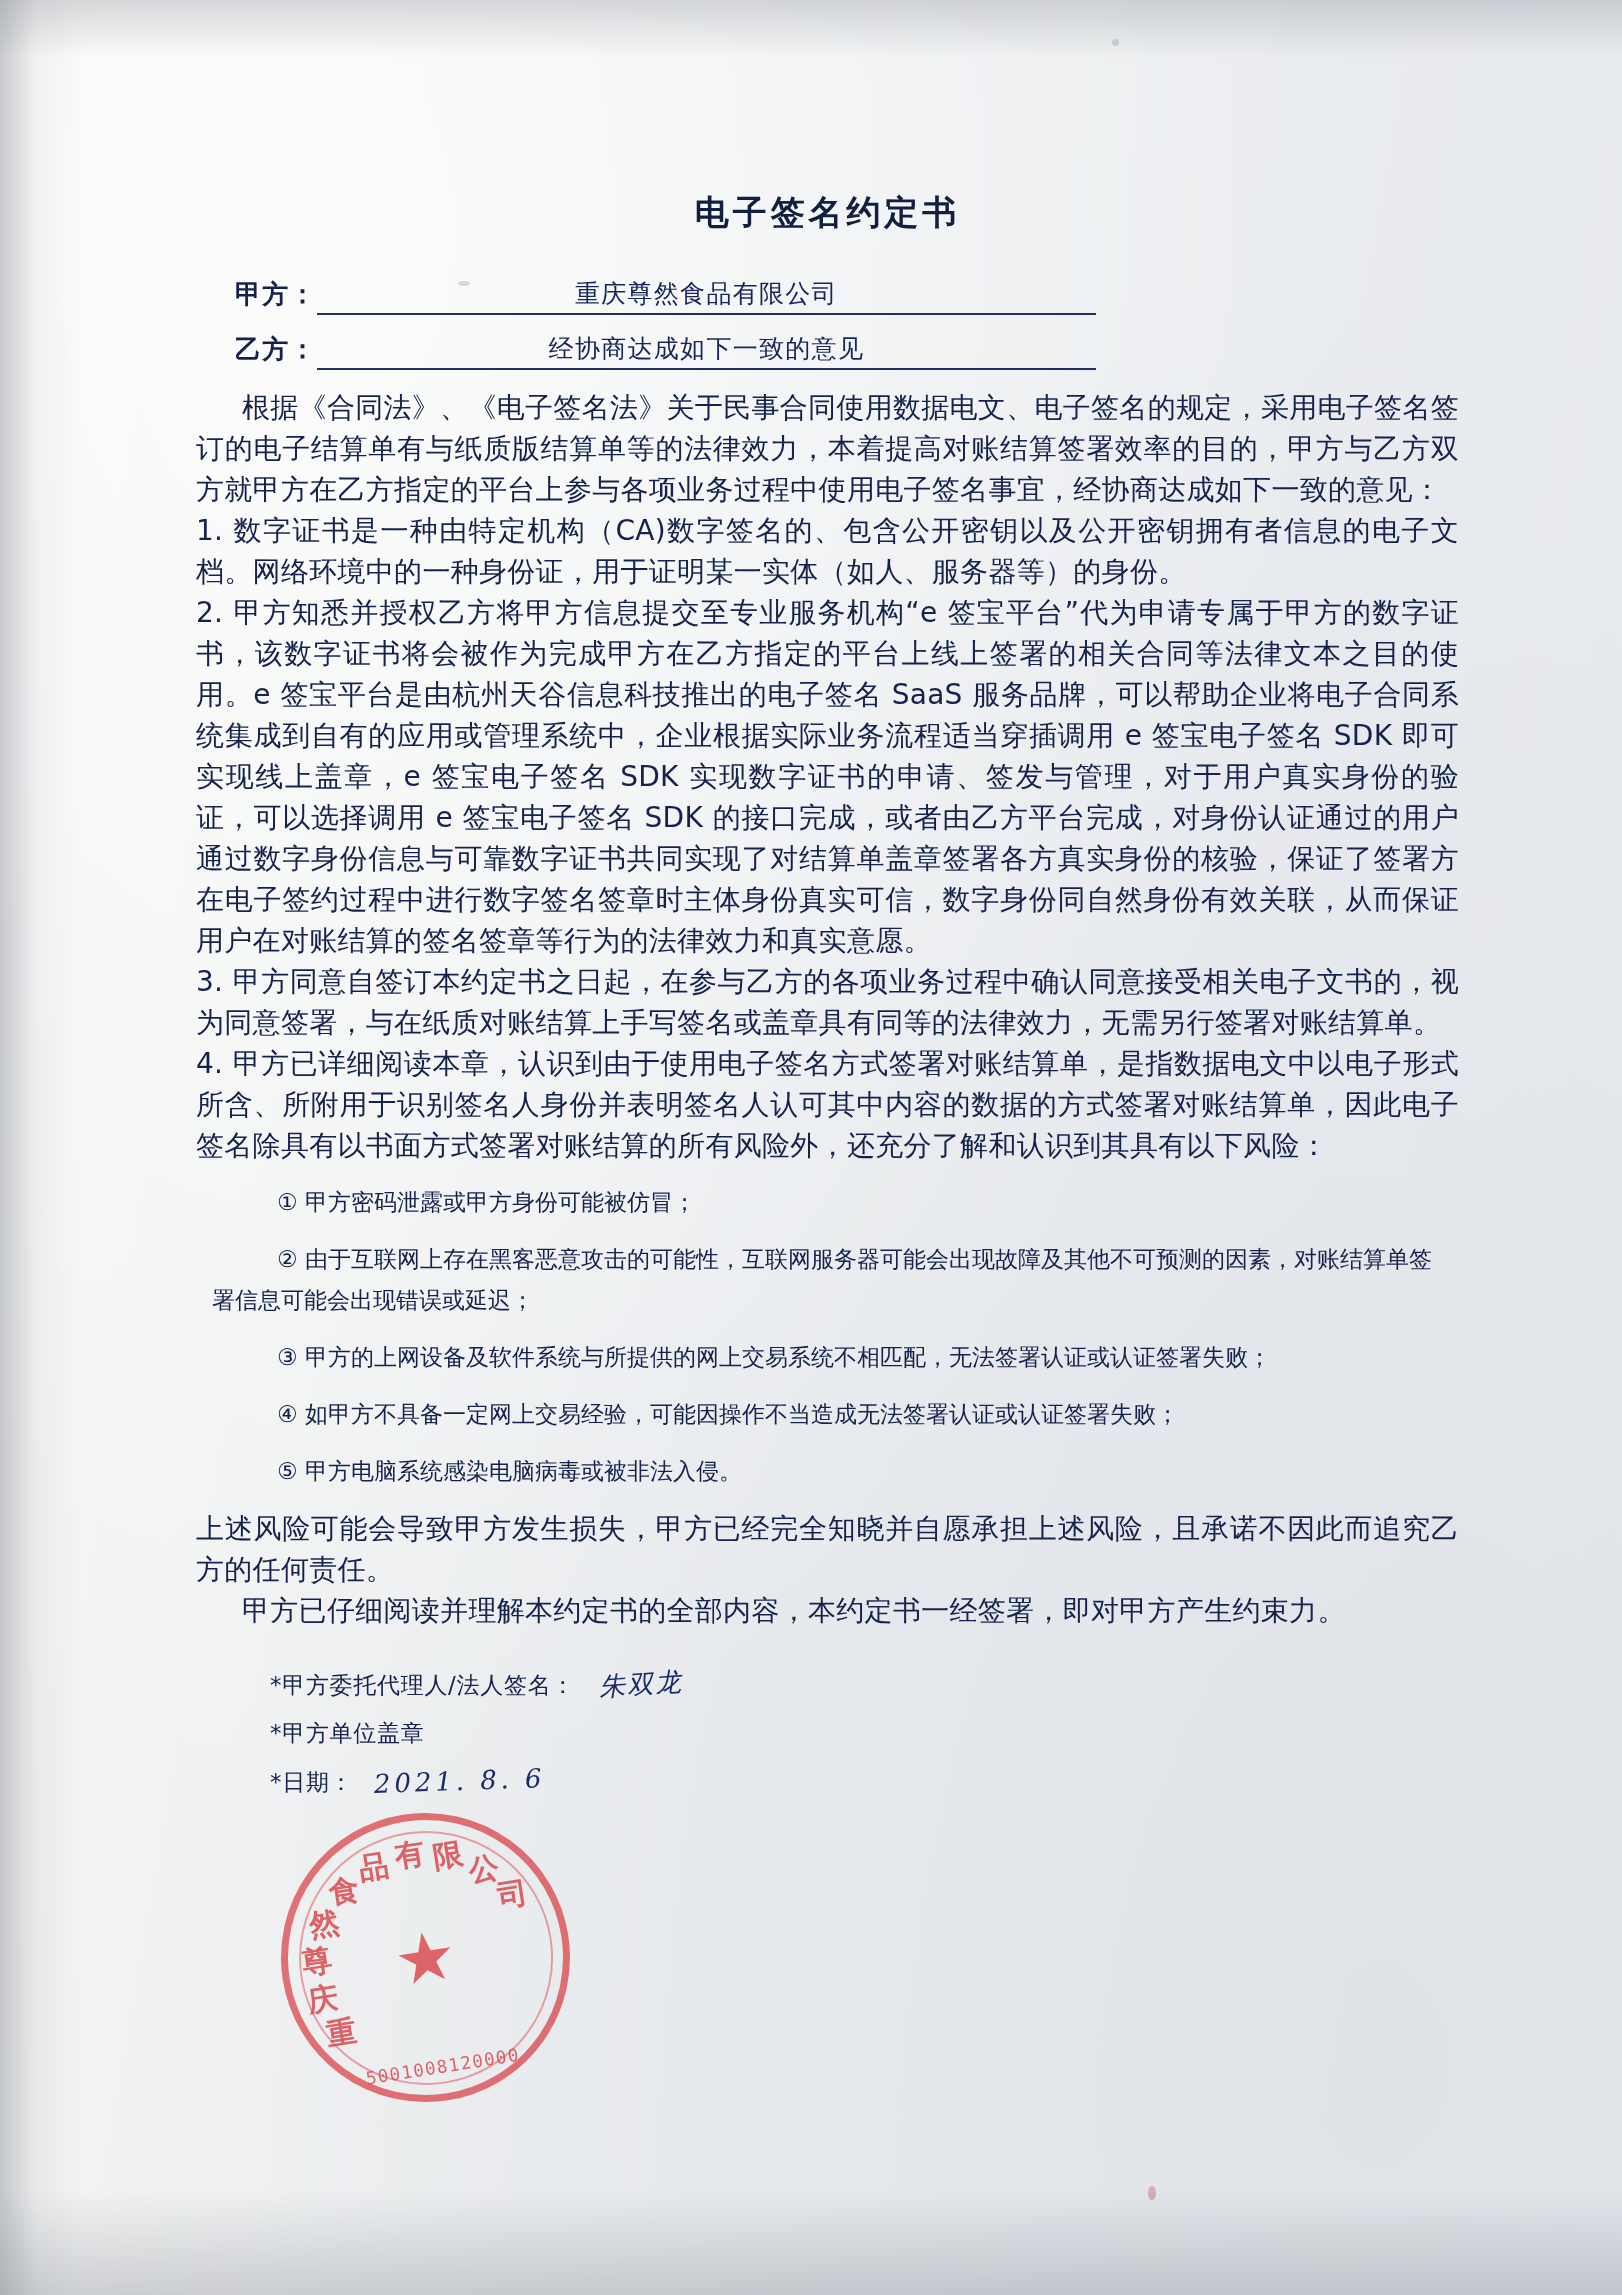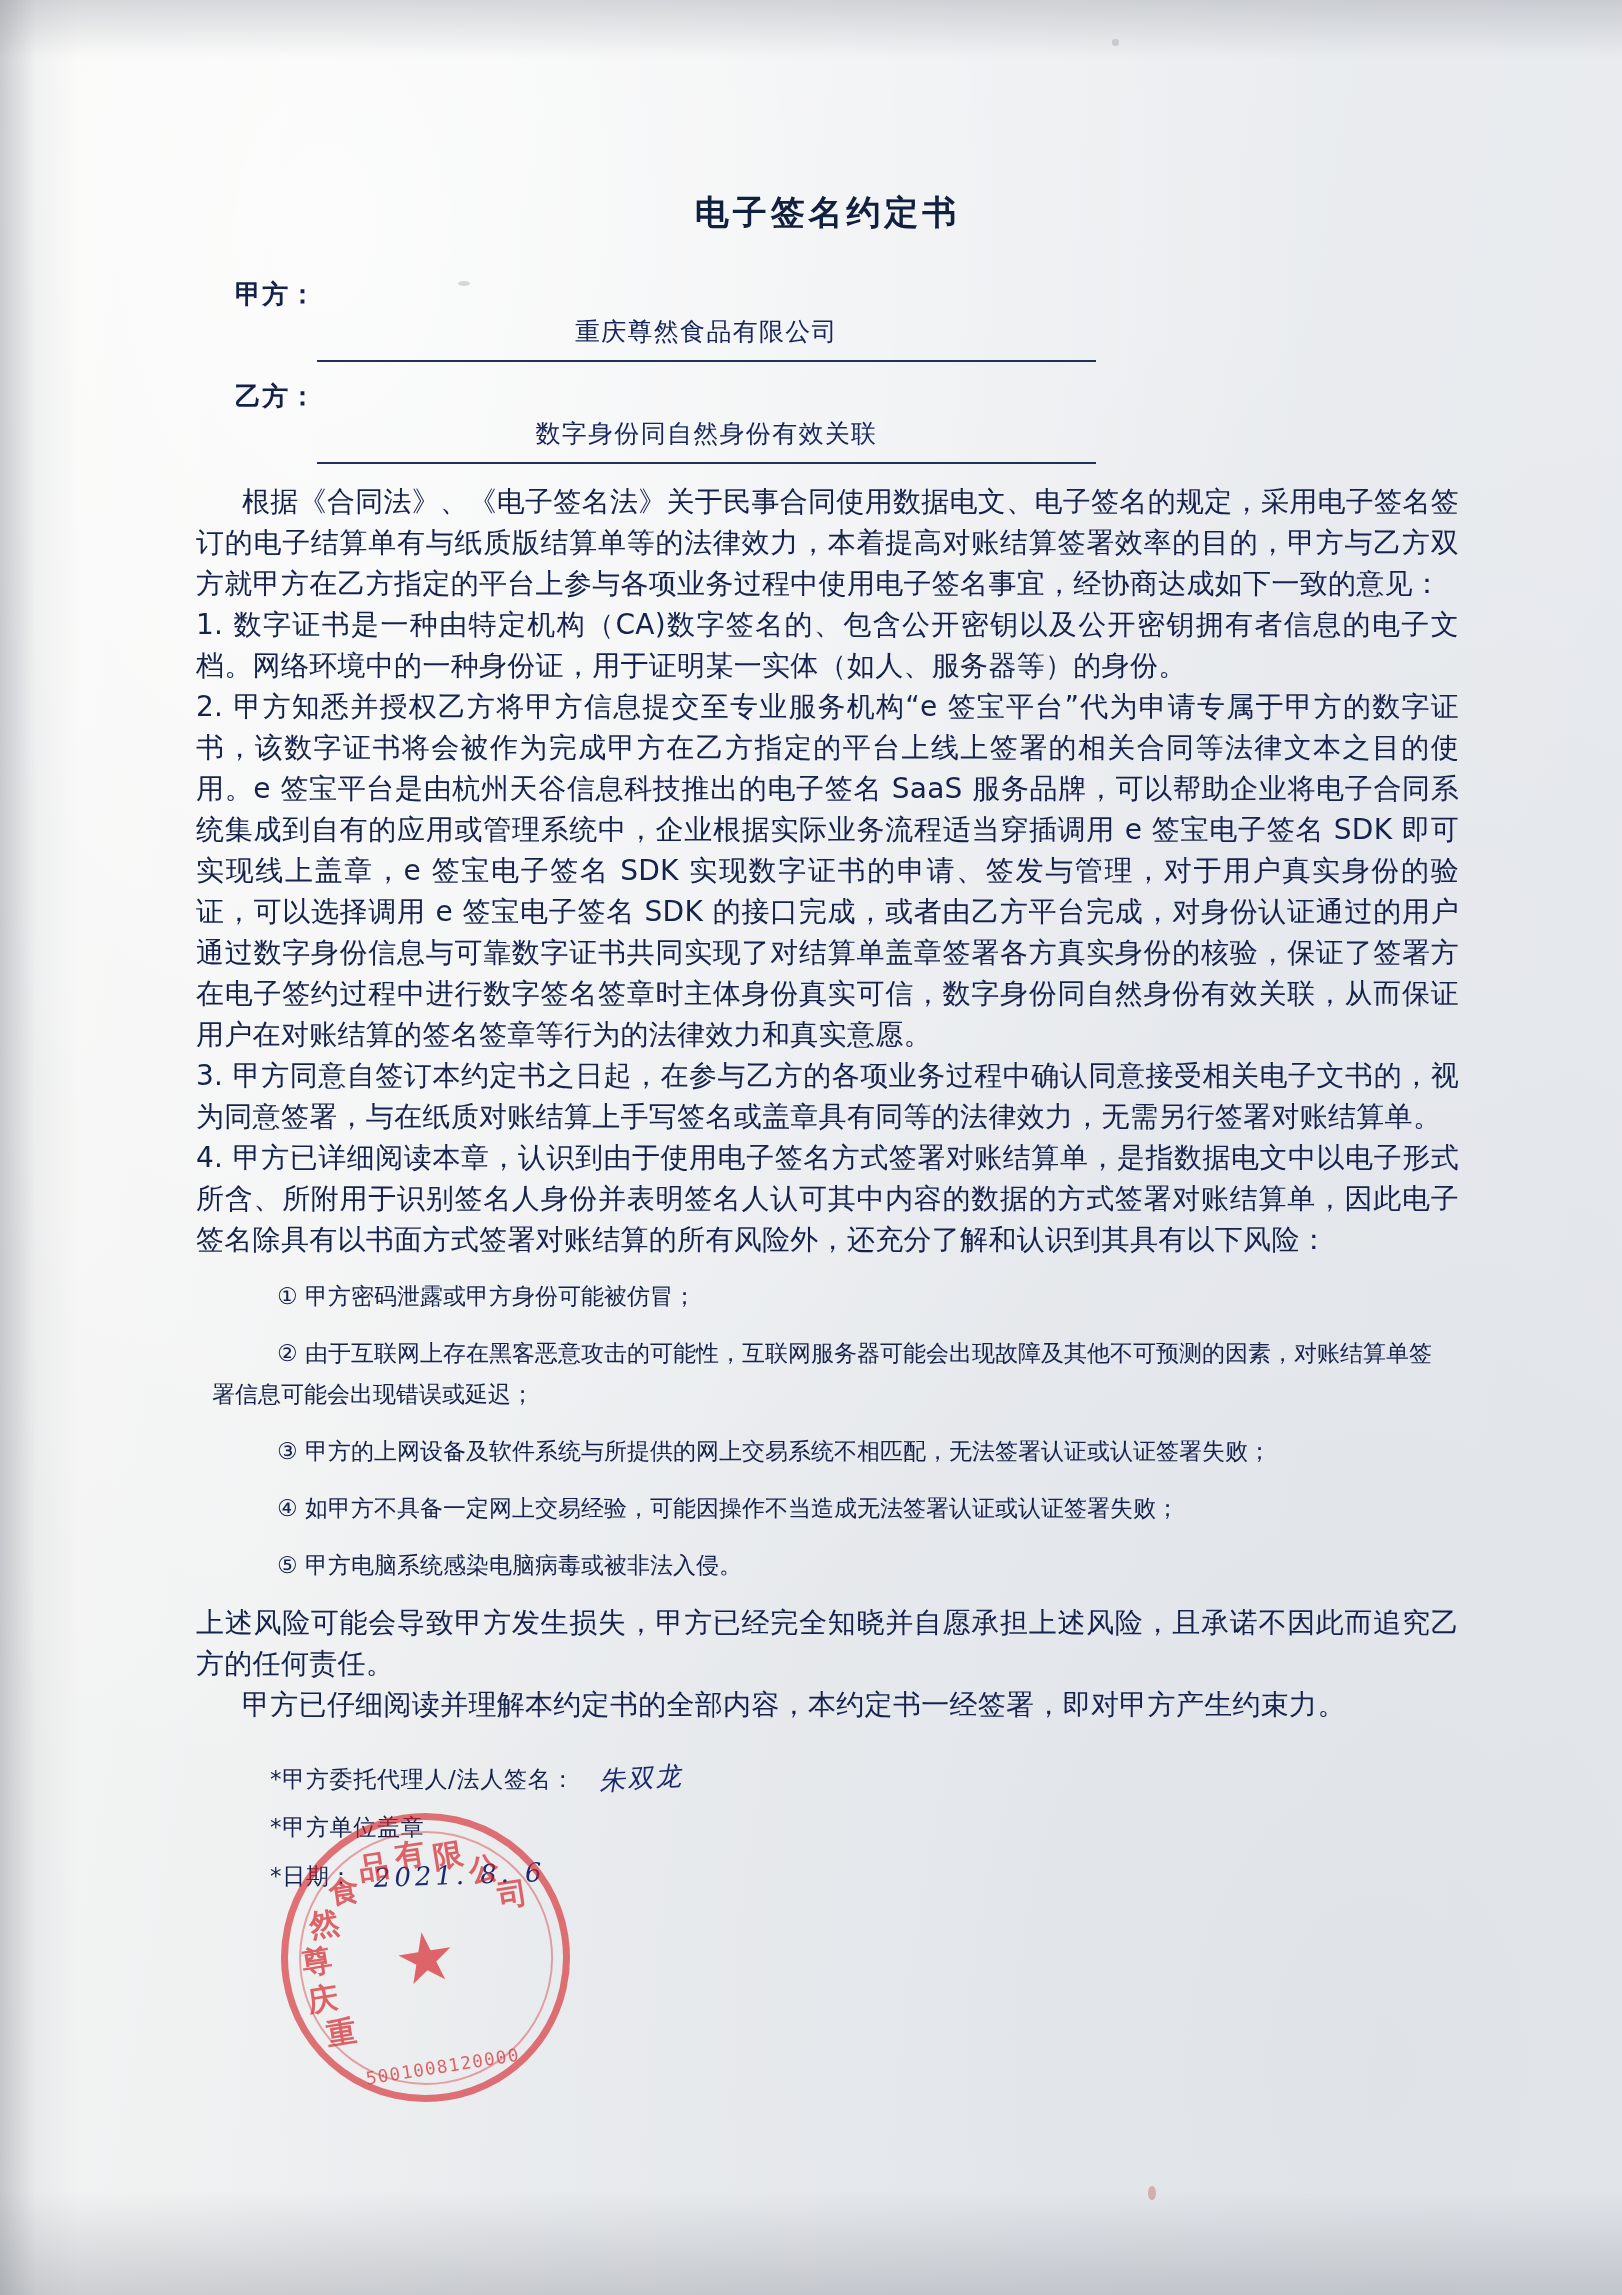--- a/index.html
+++ b/index.html
@@ -72,23 +72,22 @@
     white-space: nowrap;
     letter-spacing: 1.3px;
   }
   .party-value {
     flex: 0 0 779px;
     border-bottom: 2px solid #24305a;
     font-size: 25px;
     color: #17255a;
     font-family: "DejaVu Sans", sans-serif;
     text-align: center;
-    padding-bottom: 12px;
+    padding-bottom: 3px;
     letter-spacing: 1.3px;
-    margin-top: 38px;
   }
   p.body {
     font-size: 28px;
     line-height: 41px;
     color: #15224c;
     margin: 0;
     text-align: justify;
     font-family: "DejaVu Sans", sans-serif;
     letter-spacing: 0.3px;
   }
@@ -212,21 +211,21 @@
 
     <h1 class="doc-title">电子签名约定书</h1>
 
     <div class="party-row">
       <span class="party-label">甲方：</span>
       <span class="party-value">重庆尊然食品有限公司</span>
     </div>
 
     <div class="party-row">
       <span class="party-label">乙方：</span>
-      <span class="party-value">数字身份同自然身份有效关联</span>
+      <span class="party-value">经协商达成如下一致的意见</span>
     </div>
 
     <p class="body indent">根据《合同法》、《电子签名法》关于民事合同使用数据电文、电子签名的规定，采用电子签名签订的电子结算单有与纸质版结算单等的法律效力，本着提高对账结算签署效率的目的，甲方与乙方双方就甲方在乙方指定的平台上参与各项业务过程中使用电子签名事宜，经协商达成如下一致的意见：</p>
 
     <p class="body clause">1. 数字证书是一种由特定机构（CA)数字签名的、包含公开密钥以及公开密钥拥有者信息的电子文档。网络环境中的一种身份证，用于证明某一实体（如人、服务器等）的身份。</p>
     <p class="body clause">2. 甲方知悉并授权乙方将甲方信息提交至专业服务机构“e 签宝平台”代为申请专属于甲方的数字证书，该数字证书将会被作为完成甲方在乙方指定的平台上线上签署的相关合同等法律文本之目的使用。e 签宝平台是由杭州天谷信息科技推出的电子签名 SaaS 服务品牌，可以帮助企业将电子合同系统集成到自有的应用或管理系统中，企业根据实际业务流程适当穿插调用 e 签宝电子签名 SDK 即可实现线上盖章，e 签宝电子签名 SDK 实现数字证书的申请、签发与管理，对于用户真实身份的验证，可以选择调用 e 签宝电子签名 SDK 的接口完成，或者由乙方平台完成，对身份认证通过的用户通过数字身份信息与可靠数字证书共同实现了对结算单盖章签署各方真实身份的核验，保证了签署方在电子签约过程中进行数字签名签章时主体身份真实可信，数字身份同自然身份有效关联，从而保证用户在对账结算的签名签章等行为的法律效力和真实意愿。</p>
     <p class="body clause">3. 甲方同意自签订本约定书之日起，在参与乙方的各项业务过程中确认同意接受相关电子文书的，视为同意签署，与在纸质对账结算上手写签名或盖章具有同等的法律效力，无需另行签署对账结算单。</p>
     <p class="body clause">4. 甲方已详细阅读本章，认识到由于使用电子签名方式签署对账结算单，是指数据电文中以电子形式所含、所附用于识别签名人身份并表明签名人认可其中内容的数据的方式签署对账结算单，因此电子签名除具有以书面方式签署对账结算的所有风险外，还充分了解和认识到其具有以下风险：</p>
 
     <p class="risk-item">① 甲方密码泄露或甲方身份可能被仿冒；</p>

